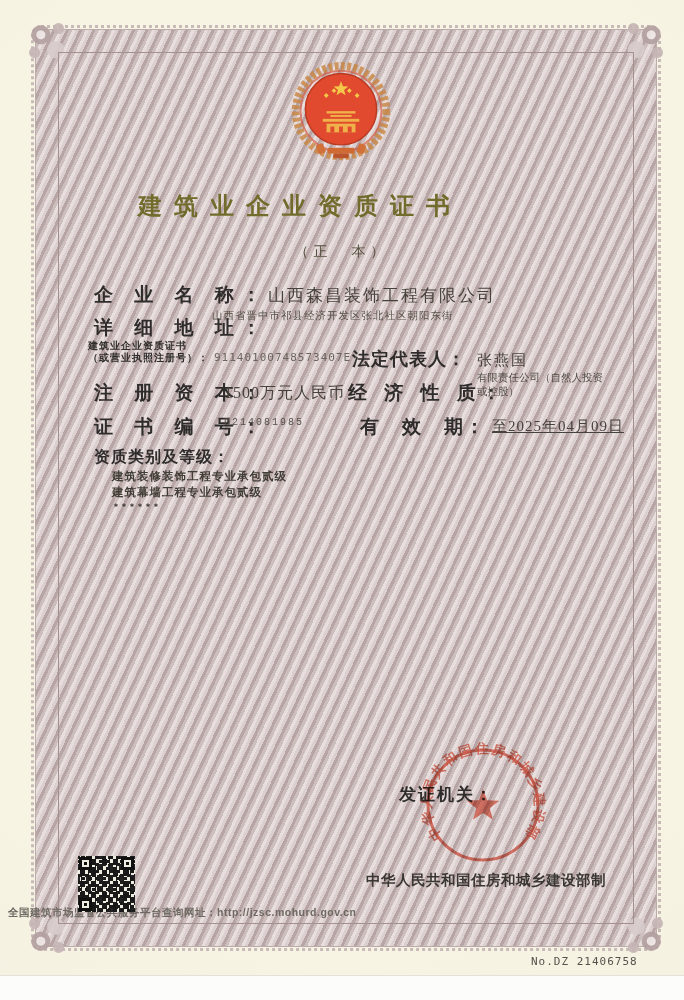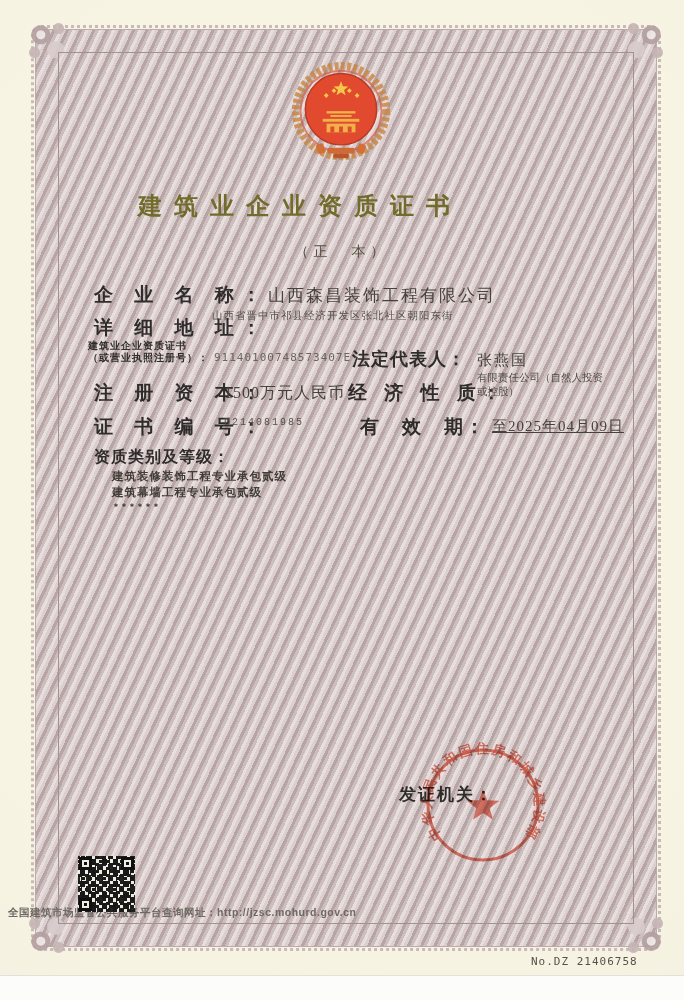--- a/index.html
+++ b/index.html
@@ -175,20 +175,21 @@
           <path id="sealcirc" d="M 65 117 A 52 52 0 1 1 65.01 117"></path>
         </defs>
       <circle cx="65" cy="65" r="55" fill="none" stroke="#d8472f" stroke-width="3" opacity=".8"></circle>
       <polygon points="65,49 69.1,60.3 81.2,60.7 71.7,68.2 75,79.8 65,73 55,79.8 58.3,68.2 48.8,60.7 60.9,60.3" fill="#d8472f" opacity=".78"></polygon>
       <text font-size="13.5" fill="#d8472f" opacity=".78" letter-spacing="2" font-family="Liberation Serif, serif" font-weight="bold">
         <textPath href="#sealcirc" startOffset="50%" text-anchor="middle">中华人民共和国住房和城乡建设部</textPath>
       </text>
     </svg>
   </div>
 
+  <div class="v-ministry">中华人民共和国住房和城乡建设部制</div>
 
   <div class="qr">
     <div class="f f-tl"></div>
     <div class="f f-tr"></div>
     <div class="f f-bl"></div>
   </div>
 
   <div class="footer-url">全国建筑市场监管公共服务平台查询网址：http://jzsc.mohurd.gov.cn</div>
   <div class="footer-serial">No.DZ  21406758</div>
 </div>

